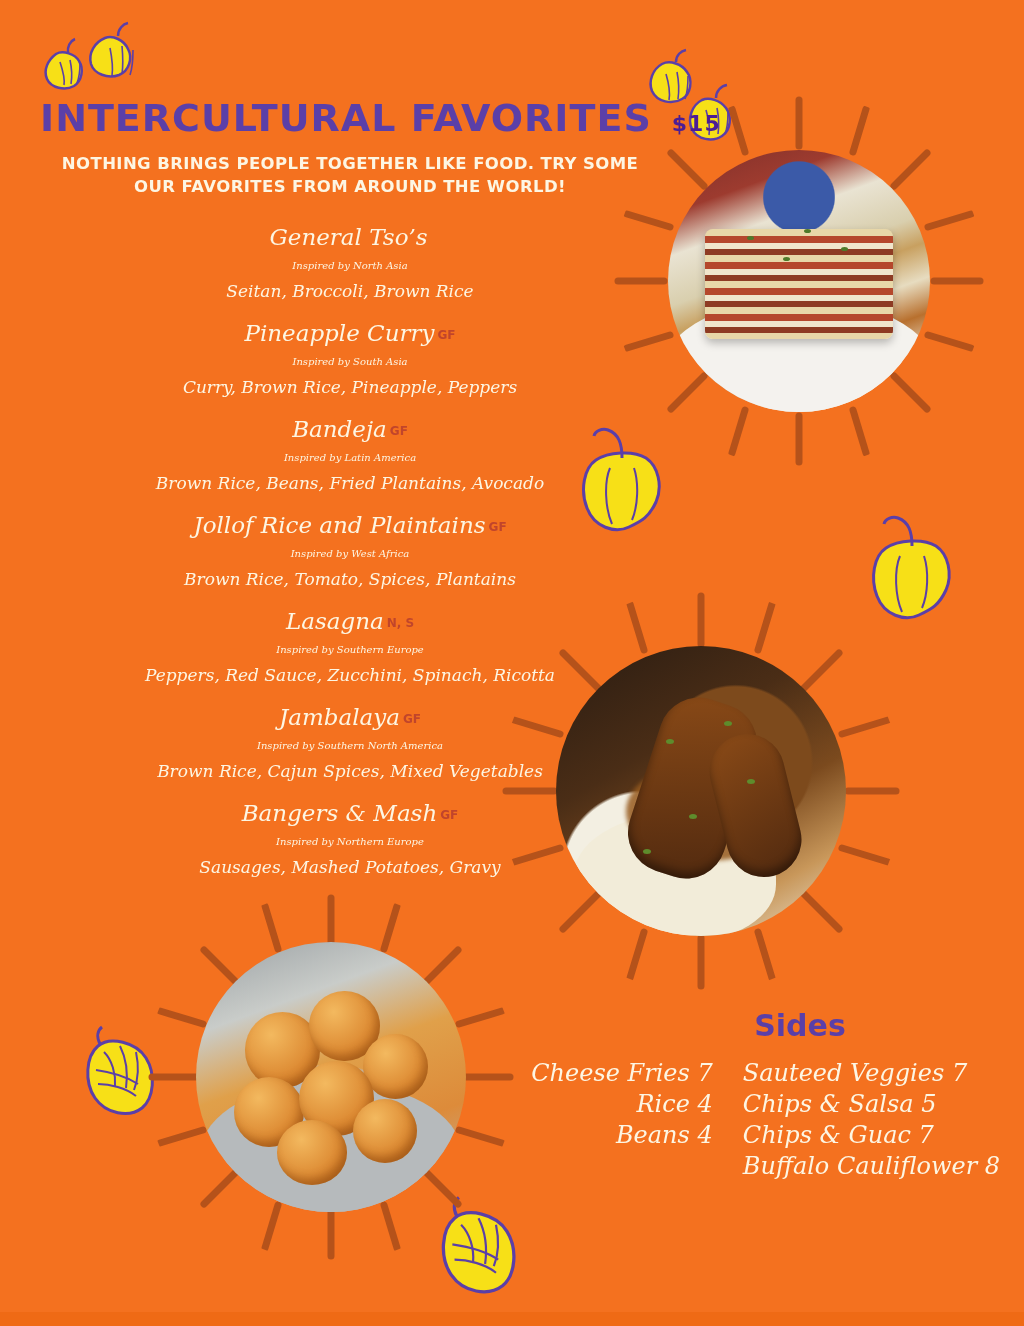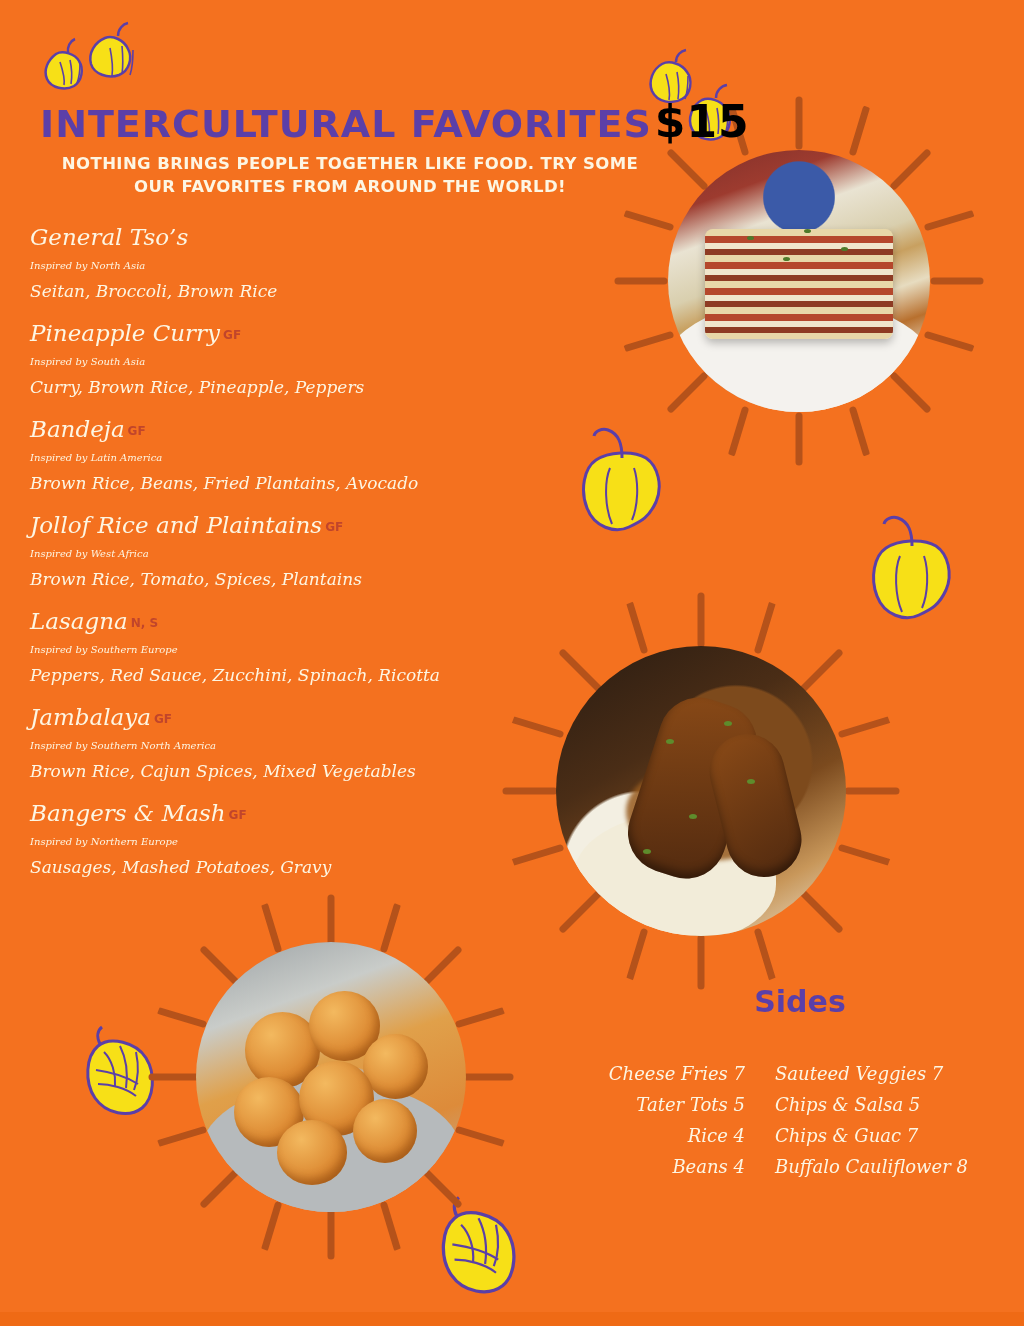--- a/index.html
+++ b/index.html
@@ -29,23 +29,23 @@
     left: 40px;
     top: 96px;
     font-family: "DejaVu Sans", sans-serif;
     font-weight: bold;
     font-size: 38px;
     letter-spacing: 1px;
     color: #5b3fa8;
     white-space: nowrap;
   }
   .title .price {
-    color: #000000;
-    font-size: 44px;
-    margin-left: 3px;
+    color: #4c1d95;
+    font-size: 22px;
+    margin-left: 20px;
   }
 
   .subtitle {
     position: absolute;
     left: 40px;
     top: 152px;
     width: 620px;
     text-align: center;
     font-family: "DejaVu Sans", sans-serif;
     font-weight: bold;
@@ -54,21 +54,21 @@
     color: #fdf6e3;
     letter-spacing: 0.4px;
   }
 
   
   .menu {
     position: absolute;
     left: 30px;
     top: 222px;
     width: 640px;
-    text-align: left;
+    text-align: center;
   }
   .item { margin-bottom: 14px; }
   .item-name {
     font-family: "DejaVu Serif", serif;
     font-style: italic;
     font-size: 23px;
     color: #fdf6e3;
     line-height: 30px;
   }
   .tag {
@@ -92,21 +92,21 @@
     font-style: italic;
     font-size: 17px;
     color: #fdf6e3;
     line-height: 26px;
   }
 
   
   .sides-title {
     position: absolute;
     left: 600px;
-    top: 984px;
+    top: 1008px;
     width: 400px;
     text-align: center;
     font-family: "DejaVu Sans", sans-serif;
     font-weight: bold;
     font-size: 30px;
     color: #5b3fa8;
   }
   .sides-cols {
     position: absolute;
     left: 520px;
@@ -116,21 +116,21 @@
     gap: 30px;
   }
   .sides-col {
     flex: 1;
     text-align: right;
   }
   .sides-col.right { text-align: left; }
   .side-line {
     font-family: "DejaVu Serif", serif;
     font-style: italic;
-    font-size: 18px;
+    font-size: 24px;
     color: #fdf6e3;
     line-height: 31px;
     white-space: nowrap;
   }
 
   
   .photo {
     position: absolute;
     border-radius: 50%;
     overflow: hidden;
@@ -450,21 +450,20 @@
       <div class="item-desc">Sausages, Mashed Potatoes, Gravy</div>
     </div>
 
   </div>
 
   <div class="sides-title">Sides</div>
 
   <div class="sides-cols">
     <div class="sides-col left">
       <div class="side-line">Cheese Fries 7</div>
-      <div class="side-line">Tater Tots 5</div>
       <div class="side-line">Rice 4</div>
       <div class="side-line">Beans 4</div>
     </div>
     <div class="sides-col right">
       <div class="side-line">Sauteed Veggies 7</div>
       <div class="side-line">Chips &amp; Salsa 5</div>
       <div class="side-line">Chips &amp; Guac 7</div>
       <div class="side-line">Buffalo Cauliflower 8</div>
     </div>
   </div>

